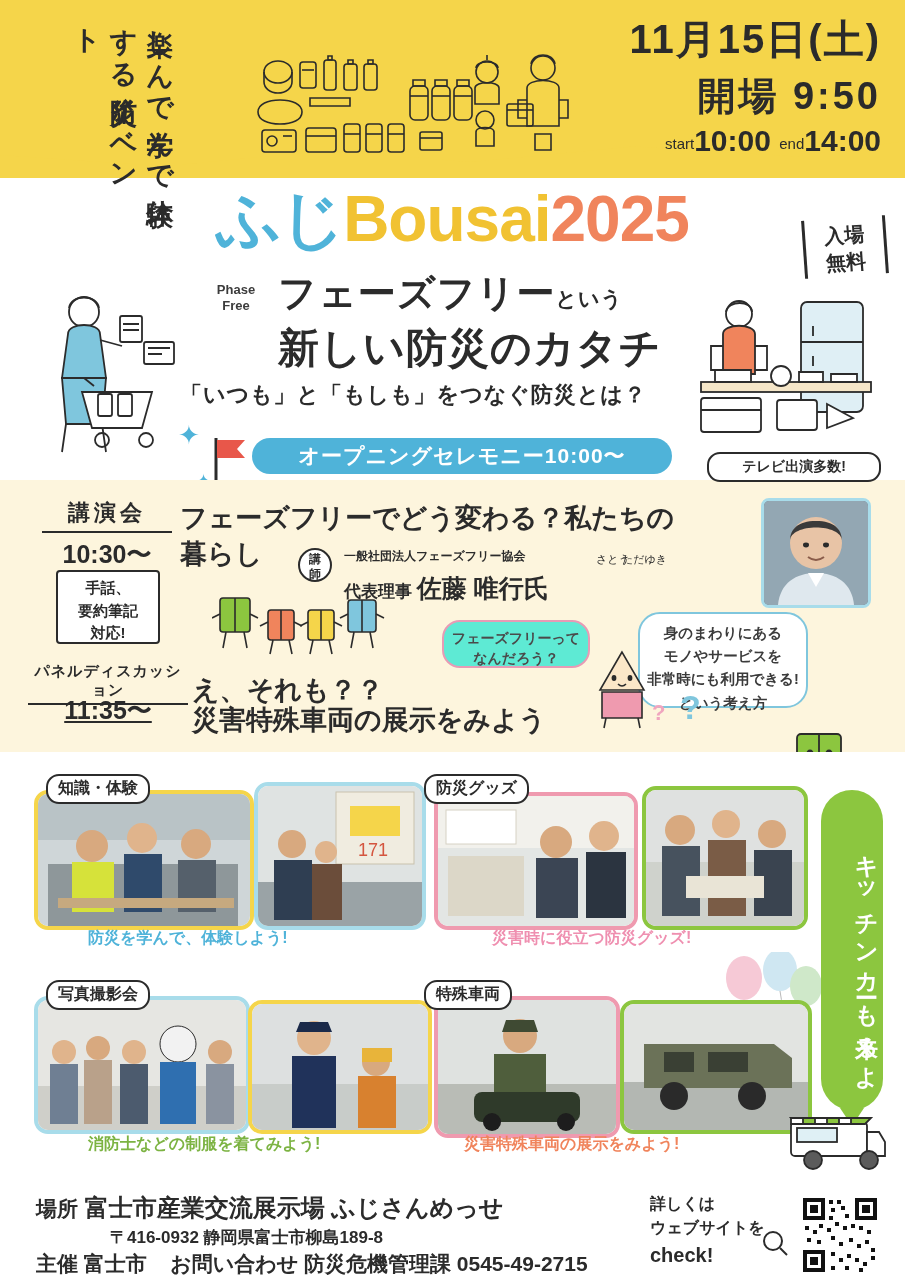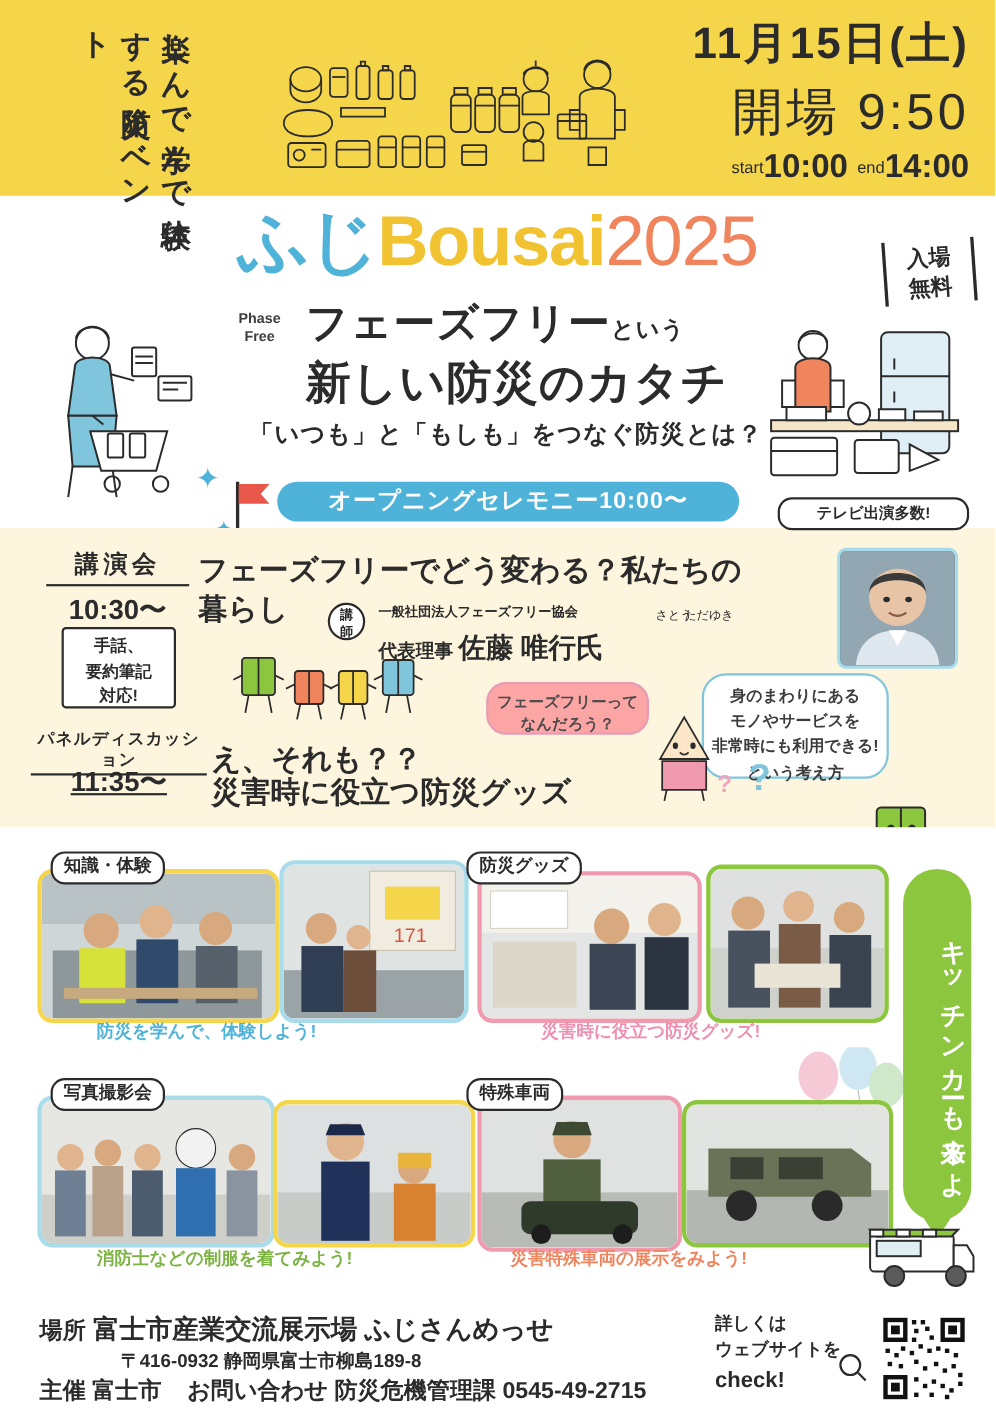--- a/index.html
+++ b/index.html
@@ -22,56 +22,56 @@
   .vertical-title{
     position:absolute;left:18px;top:10px;width:160px;height:180px;
     writing-mode:vertical-rl;text-orientation:upright;
     font-size:27px;font-weight:bold;color:#2b2b2b;letter-spacing:2px;
     line-height:1.35;
   }
   .date-block{
     position:absolute;right:24px;top:12px;width:330px;text-align:right;color:#2b2b2b;
   }
   .date-main{font-size:40px;font-weight:bold;letter-spacing:2px;}
-  .date-open{font-size:46px;font-weight:normal;letter-spacing:3px;margin-top:4px;}
+  .date-open{font-size:38px;font-weight:bold;letter-spacing:3px;margin-top:4px;}
   .date-time{font-size:30px;font-weight:bold;margin-top:2px;}
   .date-time .sm{font-size:15px;font-weight:normal;vertical-align:middle;}
   
   .doodle-goods{
     position:absolute;left:250px;top:50px;width:230px;height:110px;
   }
   .doodle-people{
     position:absolute;left:455px;top:48px;width:150px;height:110px;
   }
   
   .main-title{
     position:absolute;left:0;top:176px;width:905px;height:76px;text-align:center;
   }
   .main-title .t1{font-size:64px;font-weight:bold;color:#4fb3d9;letter-spacing:-2px;}
   .main-title .t2{font-size:64px;font-weight:bold;color:#f1c232;letter-spacing:-1px;}
-  .main-title .t3{font-size:64px;font-weight:normal;color:#f0845c;letter-spacing:-1px;}
+  .main-title .t3{font-size:64px;font-weight:bold;color:#f0845c;letter-spacing:-1px;}
   .free-badge{
     position:absolute;right:18px;top:218px;width:84px;height:58px;
     border-left:3px solid #2b2b2b;border-right:3px solid #2b2b2b;
     transform:rotate(-4deg);text-align:center;font-size:20px;font-weight:bold;
     line-height:1.35;padding-top:4px;box-sizing:border-box;
   }
   
   .phase-badge{
     position:absolute;left:200px;top:282px;width:72px;text-align:center;
     font-size:13px;font-weight:bold;color:#3c3c3c;line-height:1.25;
   }
   .headline{
     position:absolute;left:278px;top:268px;width:470px;
   }
   .headline .l1{font-size:38px;font-weight:bold;letter-spacing:1px;}
   .headline .l1 .sm{font-size:21px;}
   .headline .l2{font-size:41px;font-weight:bold;letter-spacing:1px;margin-top:2px;}
   .sub-line{
-    position:absolute;left:180px;top:380px;width:560px;text-align:center;
+    position:absolute;left:180px;top:380px;width:560px;text-align:left;
     font-size:22px;font-weight:bold;letter-spacing:1px;
   }
   .ceremony{
     position:absolute;left:252px;top:438px;width:420px;height:36px;border-radius:18px;
     background:#4fb3d9;color:#fff;font-size:21px;font-weight:bold;text-align:center;
     line-height:36px;letter-spacing:1px;
   }
   .spark{position:absolute;color:#4fb3d9;font-size:26px;}
   .flag{position:absolute;left:208px;top:432px;width:44px;height:58px;}
   
@@ -112,21 +112,21 @@
   }
   .panel-label{
     position:absolute;left:28px;top:662px;width:160px;text-align:center;font-size:15px;
     font-weight:bold;letter-spacing:1px;border-bottom:2px solid #2b2b2b;padding-bottom:3px;
   }
   .panel-time{position:absolute;left:28px;top:694px;width:160px;text-align:center;font-size:25px;font-weight:bold;text-decoration:underline;}
   .panel-t1{position:absolute;left:192px;top:672px;font-size:27px;font-weight:bold;}
   .panel-t2{position:absolute;left:192px;top:702px;font-size:27px;font-weight:bold;}
   .bubble-pink{
     position:absolute;left:442px;top:620px;width:148px;height:48px;border-radius:18px;
-    background:#fca5a5;border:2px solid #e79bb5;font-size:14px;font-weight:bold;
+    background:#5eead4;border:2px solid #e79bb5;font-size:14px;font-weight:bold;
     text-align:center;line-height:1.45;padding-top:6px;box-sizing:border-box;color:#4a4a4a;
   }
   .bubble-blue{
     position:absolute;left:638px;top:612px;width:170px;height:96px;border-radius:22px;
     background:#ffffff;border:2px solid #7fc6dd;font-size:14.5px;font-weight:bold;
     text-align:center;line-height:1.6;padding-top:8px;box-sizing:border-box;color:#3b3b3b;
   }
   .qmark{position:absolute;left:680px;top:688px;font-size:34px;color:#7fc6dd;font-weight:bold;}
   .qmark2{position:absolute;left:652px;top:700px;font-size:22px;color:#f0a5bf;font-weight:bold;}
   
@@ -324,21 +324,21 @@
     <ellipse cx="62" cy="44" rx="3" ry="2.4" fill="#2b2b2b"></ellipse>
     <path d="M44 56q8 6 16 0" stroke="#8a5c4a" stroke-width="2" fill="none"></path>
     <path d="M14 104c2-22 18-32 38-32s36 10 38 32z" fill="#dfe8ee"></path>
     <path d="M44 72l8 14 8-14" fill="#fff"></path>
   </svg>
 </div>
 
 <div class="panel-label">パネルディスカッション</div>
 <div class="panel-time">11:35〜</div>
 <div class="panel-t1">え、それも？？</div>
-<div class="panel-t2">災害時に役立つ防災グッズ</div>
+<div class="panel-t2">災害特殊車両の展示をみよう</div>
 
 <svg style="position:absolute;left:212px;top:588px;width:180px;height:70px;" viewBox="0 0 180 70">
   <g stroke="#2b2b2b" stroke-width="1.6" fill="none">
     <rect x="8" y="10" width="30" height="34" rx="3" fill="#8cc63f"></rect>
       <path d="M23 10v34"></path>
     <path d="M14 44l-3 16M32 44l3 16M8 26l-8 4M38 26l8 4"></path>
     <rect x="56" y="22" width="26" height="30" rx="3" fill="#f0845c"></rect>
       <path d="M69 22v30"></path>
     <path d="M61 52l-3 14M77 52l3 14M56 34l-8 4M82 34l8 4"></path>
     <rect x="96" y="22" width="26" height="30" rx="3" fill="#f5d54a"></rect>

